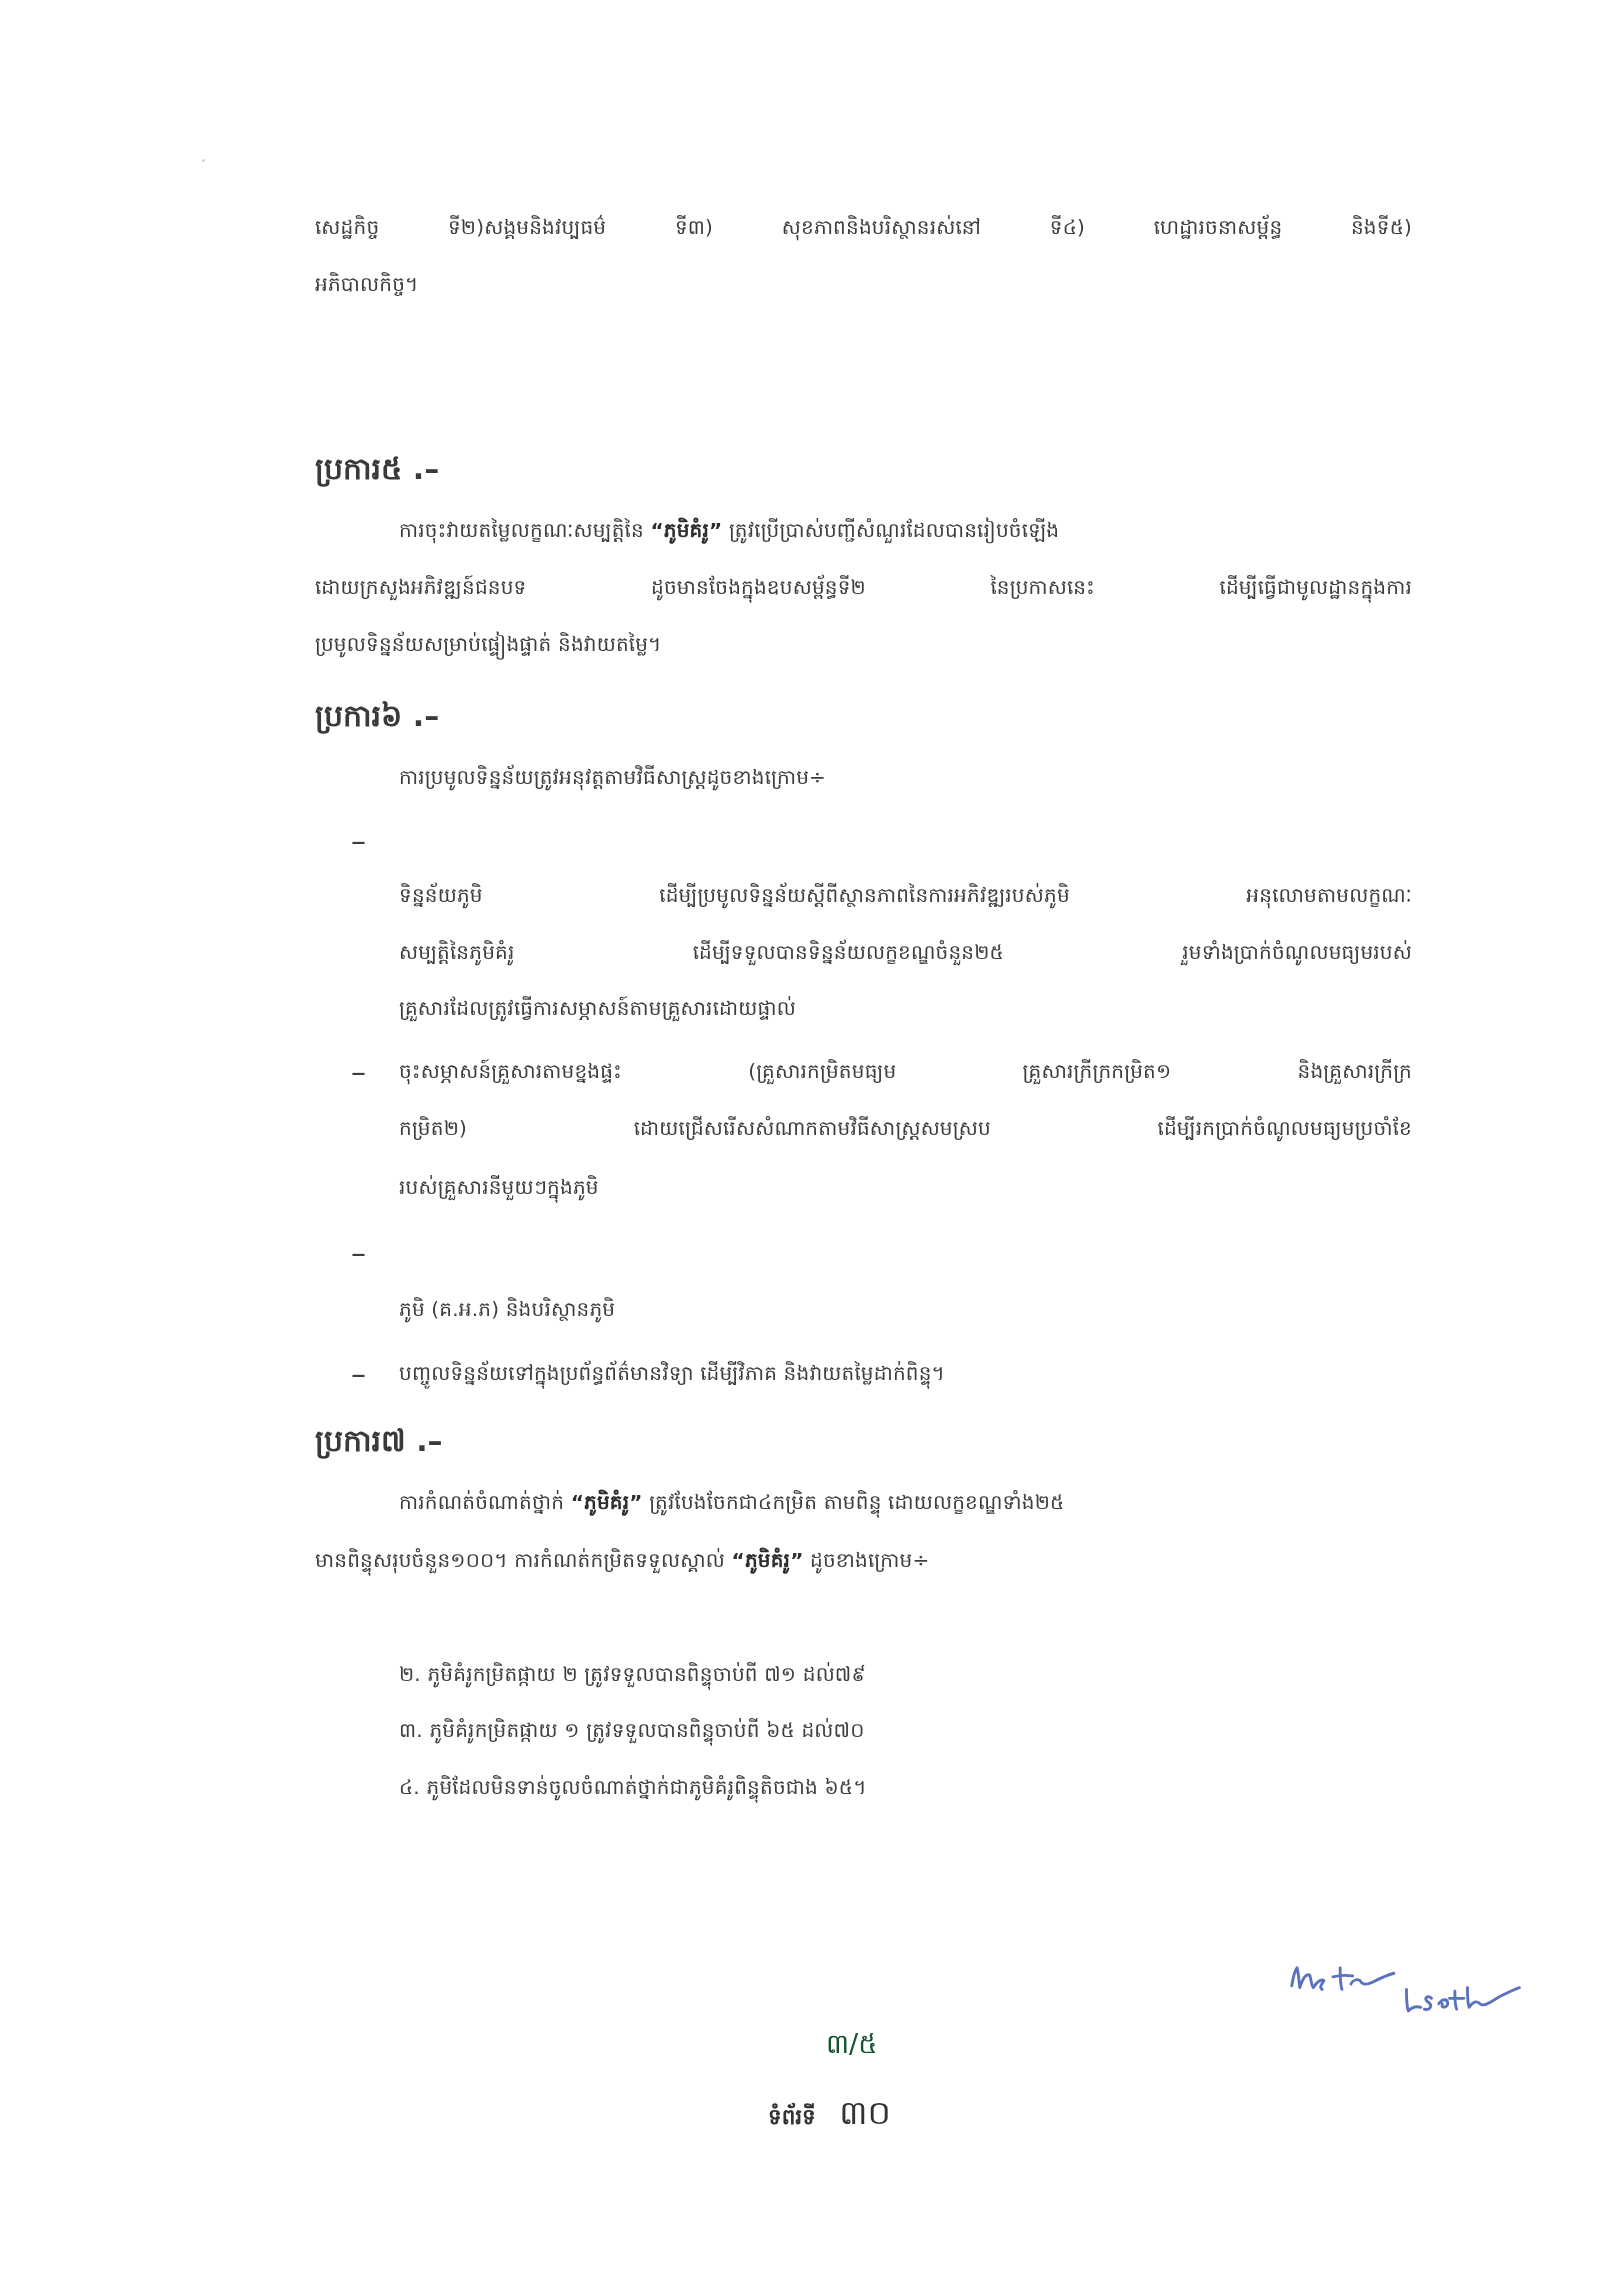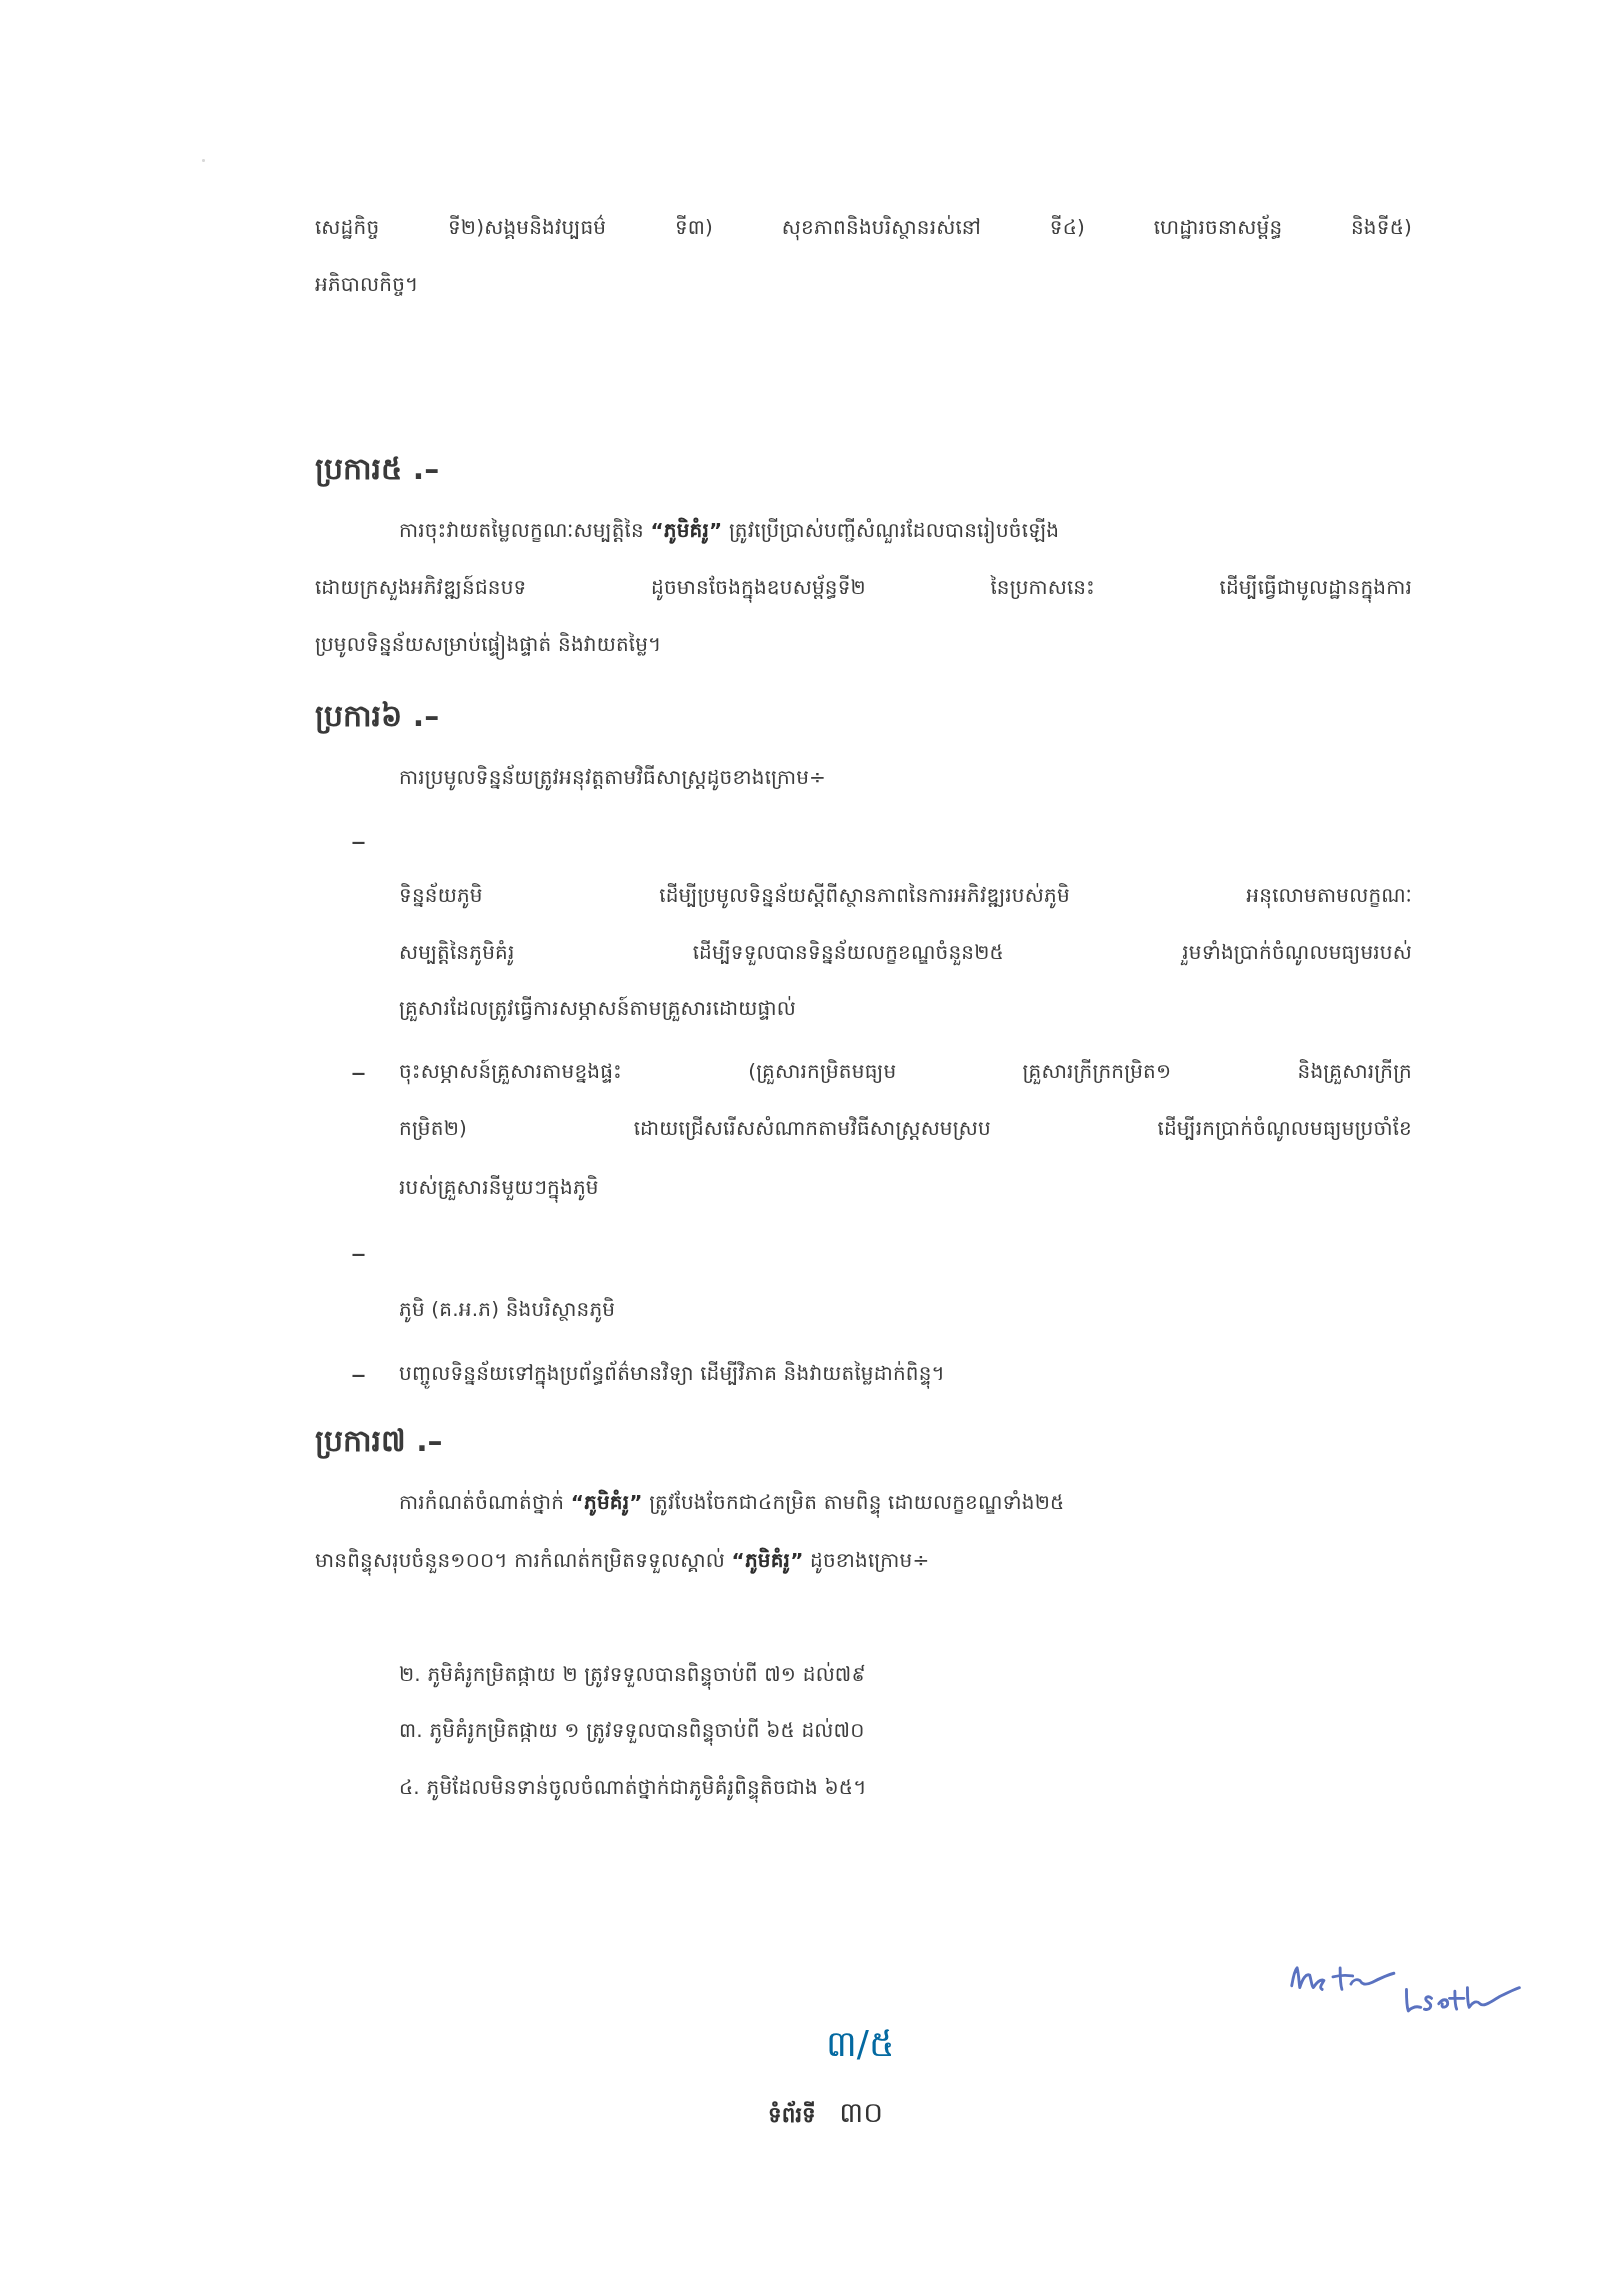--- a/index.html
+++ b/index.html
@@ -45,23 +45,23 @@
   }
   .bold { font-weight: bold; color: #2e2e2e; }
   .dash {
     position: absolute;
     font-size: 30px;
     line-height: 43px;
     color: #3d3d3d;
   }
   .page-num {
     position: absolute;
-    font-size: 36px;
+    font-size: 27px;
     line-height: 36px;
-    color: #0369a1;
+    color: #14532d;
   }
   .doc-page {
     position: absolute;
     font-size: 21.5px;
     line-height: 30px;
     font-weight: bold;
     color: #333;
   }
   .signature {
     position: absolute;
@@ -159,16 +159,16 @@
       <path d="M186 62 C190 56, 196 56, 196 62 C196 66, 188 68, 190 62"></path>
       <path d="M204 48 C204 58, 204 64, 206 68"></path>
       <path d="M198 56 C204 56, 210 56, 214 56"></path>
       <path d="M218 44 C218 54, 218 62, 220 66 C224 60, 228 58, 232 62 C236 66, 244 60, 254 54 C262 50, 270 46, 276 44"></path>
     </g>
   </svg>
 
   <div class="page-num" style="left:826px; top:2026px;">៣/៥</div>
   <div class="doc-page" style="left:768px; top:2098px;">
     <span>ទំព័រទី</span>
-    <span style="font-weight:normal; font-size:28px; margin-left:16px;">៣០</span>
+    <span style="font-weight:normal; font-size:33px; margin-left:16px;">៣០</span>
   </div>
 </div>
 
 
 </body></html>

